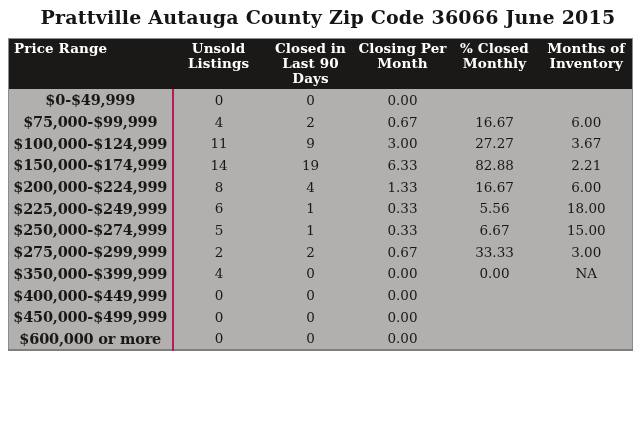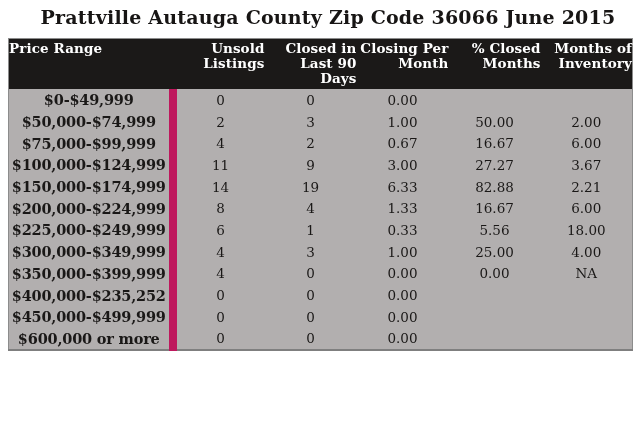--- a/index.html
+++ b/index.html
@@ -40,45 +40,46 @@
   }
   col.c-price { width: 164px; }
   col.c-num   { width: 92px; }
   thead th {
     background: #1b1918;
     color: #ffffff;
     font-size: 13.5px;
     line-height: 15px;
     font-weight: bold;
     vertical-align: top;
-    text-align: right;
+    text-align: center;
     white-space: pre-line;
     padding: 2px 0 3px 0;
     height: 27px;
     letter-spacing: 0.1px;
   }
   thead th.price {
     text-align: left;
+    padding-left: 5px;
   }
   tbody td {
     background: #b2afaf;
     color: #1a1817;
     font-size: 13.5px;
     text-align: center;
     height: 21.7px;
     padding: 0;
     vertical-align: middle;
     overflow: hidden;
     white-space: nowrap;
   }
   tbody td.price {
     font-weight: bold;
     font-size: 14.5px;
     letter-spacing: -0.2px;
-    border-right: 8px solid #be185d;
+    border-right: 2px solid #be185d;
   }
 </style>
 </head>
 <body>
 
 <div class="page">
   <div class="title">Prattville Autauga County Zip Code 36066 June 2015</div>
 
   <table class="data">
     <colgroup>
@@ -92,41 +93,33 @@
     <thead>
       <tr>
         <th class="price">Price Range</th>
         <th>Unsold
 Listings</th>
         <th>Closed in
 Last 90 Days</th>
         <th>Closing Per
 Month</th>
         <th>% Closed
-Months</th>
+Monthly</th>
         <th>Months of
 Inventory</th>
       </tr>
     </thead>
     <tbody>
         <tr>
           <td class="price">$0-$49,999</td>
           <td class="num">0</td>
           <td class="num">0</td>
           <td class="num">0.00</td>
           <td class="num"></td>
           <td class="num"></td>
-        </tr>
-        <tr>
-          <td class="price">$50,000-$74,999</td>
-          <td class="num">2</td>
-          <td class="num">3</td>
-          <td class="num">1.00</td>
-          <td class="num">50.00</td>
-          <td class="num">2.00</td>
         </tr>
         <tr>
           <td class="price">$75,000-$99,999</td>
           <td class="num">4</td>
           <td class="num">2</td>
           <td class="num">0.67</td>
           <td class="num">16.67</td>
           <td class="num">6.00</td>
         </tr>
         <tr>
@@ -155,37 +148,45 @@
         </tr>
         <tr>
           <td class="price">$225,000-$249,999</td>
           <td class="num">6</td>
           <td class="num">1</td>
           <td class="num">0.33</td>
           <td class="num">5.56</td>
           <td class="num">18.00</td>
         </tr>
         <tr>
-          <td class="price">$300,000-$349,999</td>
-          <td class="num">4</td>
-          <td class="num">3</td>
-          <td class="num">1.00</td>
-          <td class="num">25.00</td>
-          <td class="num">4.00</td>
+          <td class="price">$250,000-$274,999</td>
+          <td class="num">5</td>
+          <td class="num">1</td>
+          <td class="num">0.33</td>
+          <td class="num">6.67</td>
+          <td class="num">15.00</td>
+        </tr>
+        <tr>
+          <td class="price">$275,000-$299,999</td>
+          <td class="num">2</td>
+          <td class="num">2</td>
+          <td class="num">0.67</td>
+          <td class="num">33.33</td>
+          <td class="num">3.00</td>
         </tr>
         <tr>
           <td class="price">$350,000-$399,999</td>
           <td class="num">4</td>
           <td class="num">0</td>
           <td class="num">0.00</td>
           <td class="num">0.00</td>
           <td class="num">NA</td>
         </tr>
         <tr>
-          <td class="price">$400,000-$235,252</td>
+          <td class="price">$400,000-$449,999</td>
           <td class="num">0</td>
           <td class="num">0</td>
           <td class="num">0.00</td>
           <td class="num"></td>
           <td class="num"></td>
         </tr>
         <tr>
           <td class="price">$450,000-$499,999</td>
           <td class="num">0</td>
           <td class="num">0</td>

